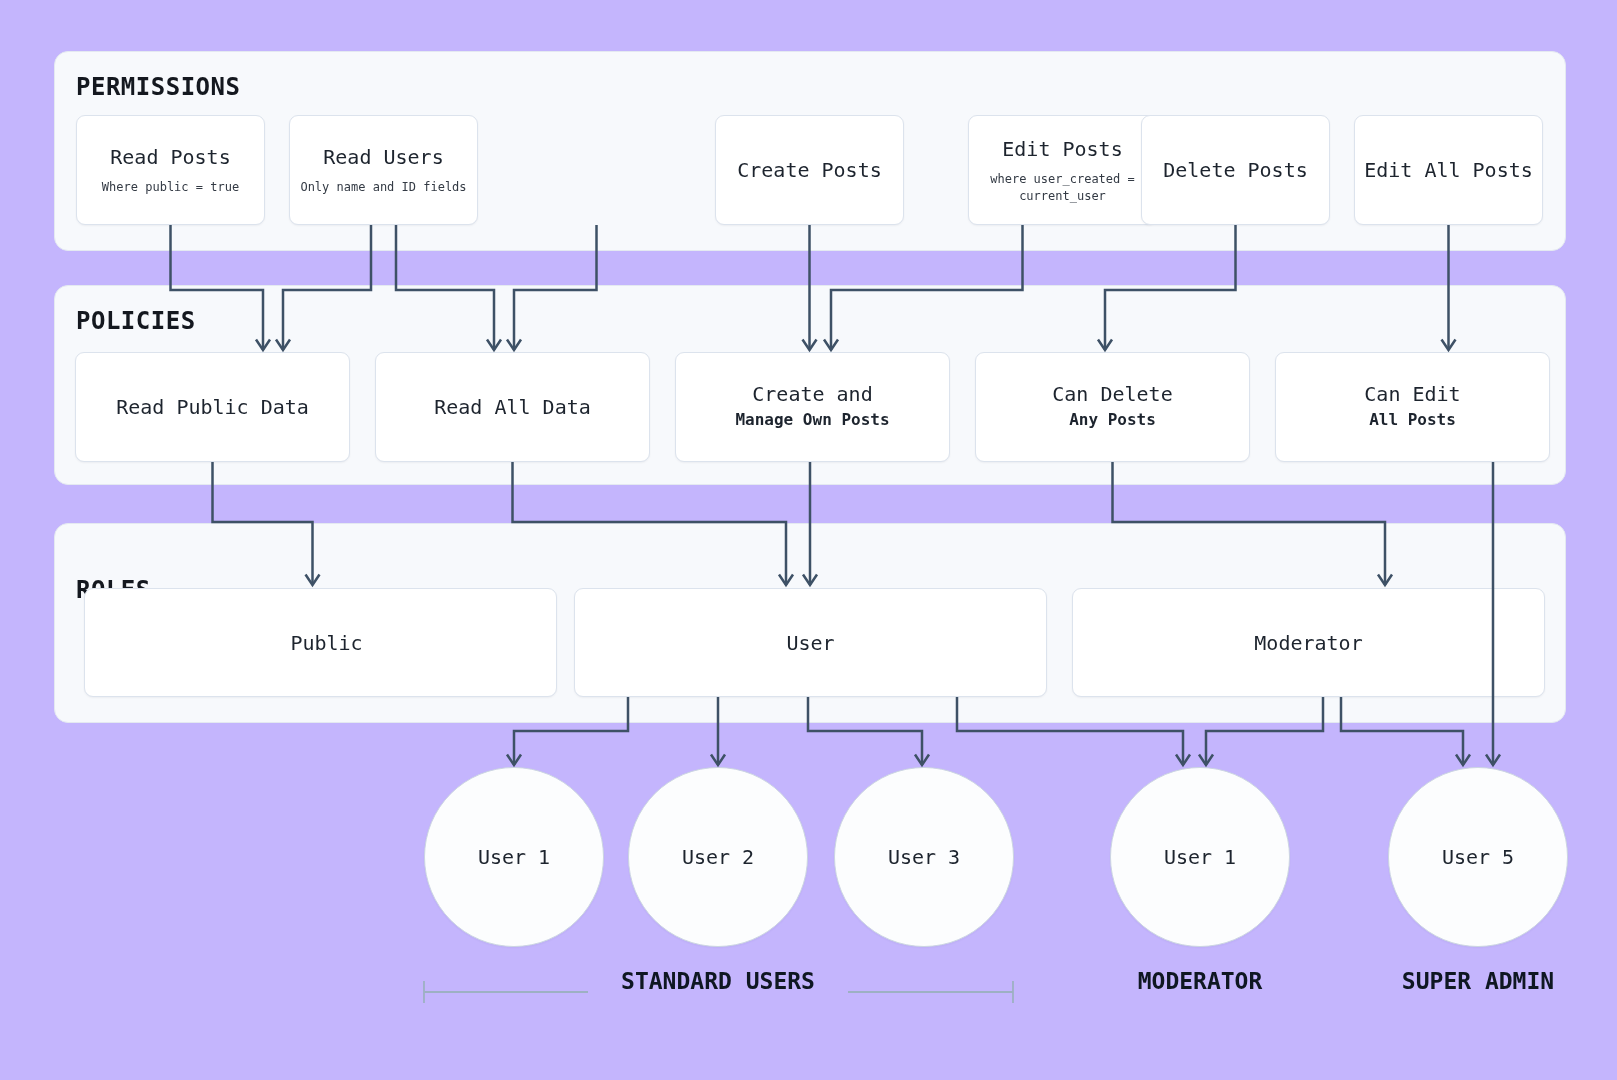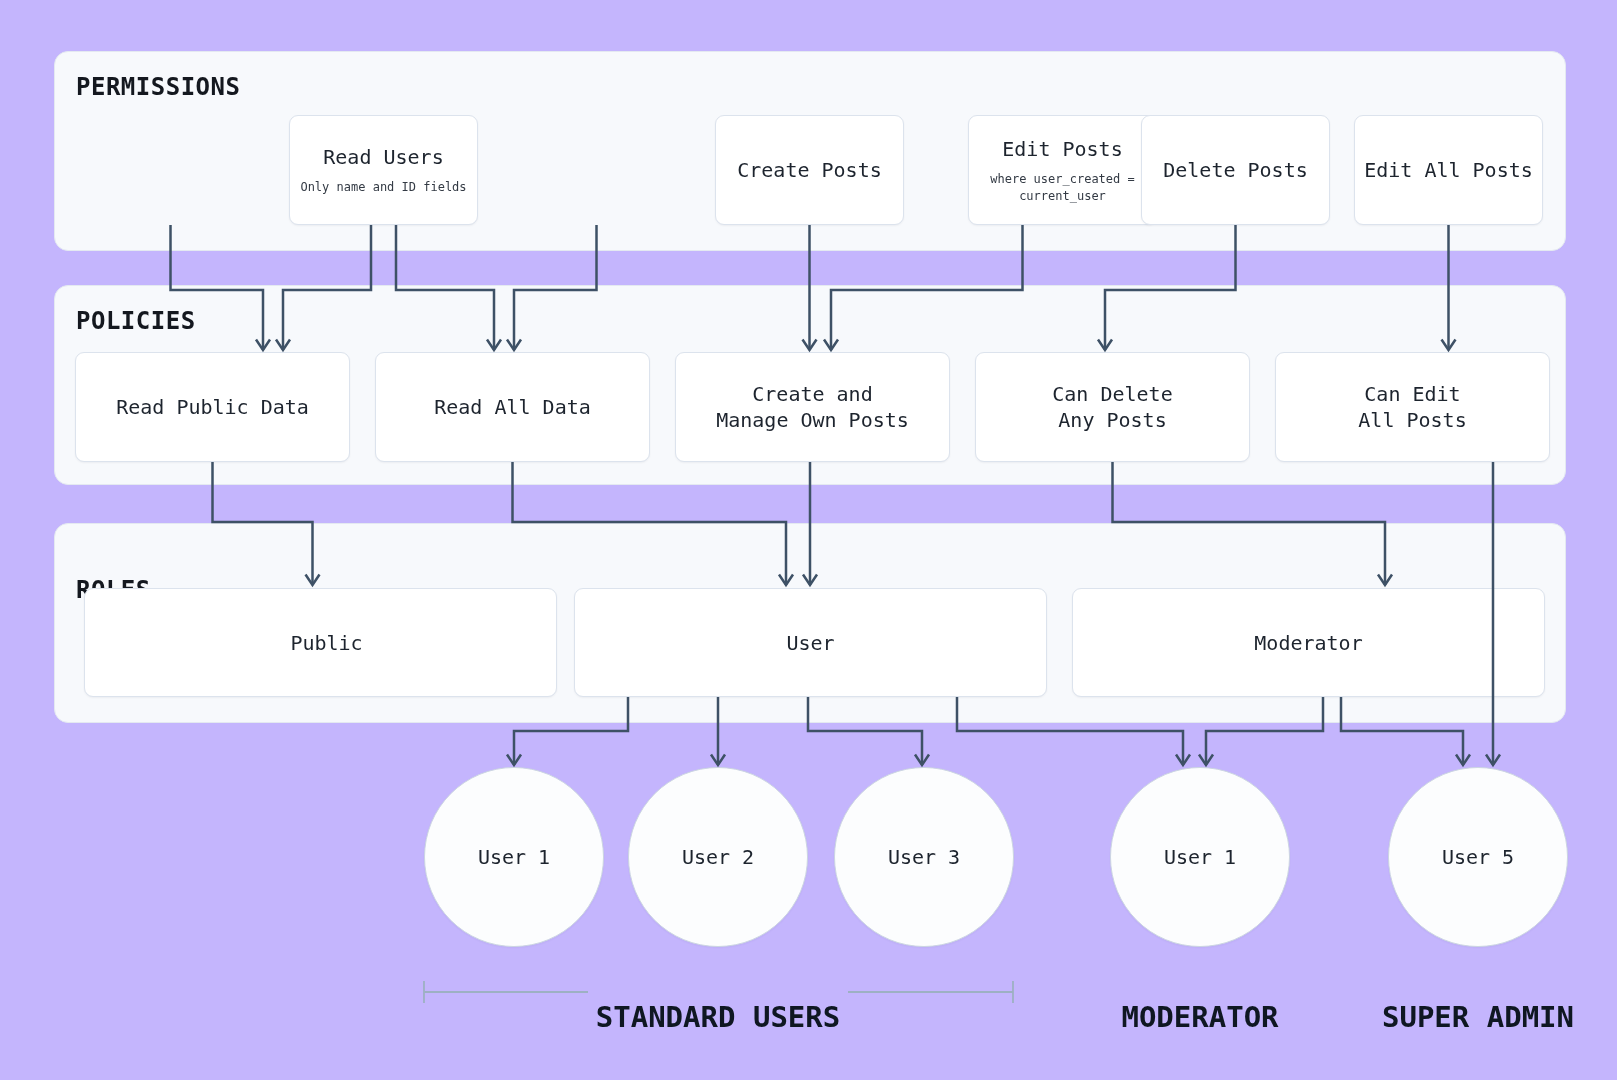--- a/index.html
+++ b/index.html
@@ -13,53 +13,57 @@
   .band-title{position:absolute;left:76px;font-size:24px;font-weight:bold;color:#14181f;letter-spacing:.5px;}
   .t-permissions{top:73px;}
   .t-policies{top:307px;}
   .t-roles{top:576px;}
   .node{position:absolute;background:#ffffff;border:1px solid #dce3ed;border-radius:9px;
         box-sizing:border-box;display:flex;flex-direction:column;align-items:center;justify-content:center;
         gap:9px;box-shadow:0 1px 2px rgba(15,23,42,.05);text-align:center;}
   .nlabel{font-size:20px;line-height:26px;color:#1d242e;white-space:pre;}
   .nnote{font-size:12px;line-height:17px;color:#333a44;max-width:172px;}
   .nnote:empty,.nlabel2:empty{display:none;}
-  .nlabel2{font-size:20px;line-height:26px;color:#1d242e;white-space:pre;}
+  .nlabel2{font-size:16px;line-height:26px;color:#1d242e;white-space:pre;font-weight:bold;}
   .perm{top:115px;width:189px;height:110px;}
   .pm0{left:76px;} .pm1{left:289px;} .pm2{left:502px;} .pm3{left:715px;}
   .pm4{left:968px;} .pm5{left:1141px;} .pm6{left:1354px;}
   .pol{top:352px;width:275px;height:110px;}
   .pl0{left:75px;} .pl1{left:375px;} .pl2{left:675px;} .pl3{left:975px;} .pl4{left:1275px;}
   .role{top:588px;width:473px;height:109px;}
   .rl0{left:84px;padding-left:12px;} .rl1{left:574px;} .rl2{left:1072px;}
   .ucircle{position:absolute;top:767px;width:180px;height:180px;border-radius:50%;
            background:#fcfdfe;border:1px solid #ccd6e2;box-sizing:border-box;
            display:flex;align-items:center;justify-content:center;font-size:20px;color:#1d242e;
            box-shadow:0 1px 2px rgba(15,23,42,.04);}
   .uc0{left:424px;} .uc1{left:628px;} .uc2{left:834px;} .uc3{left:1110px;} .uc4{left:1388px;}
-  .grouplabel{position:absolute;top:1000px;font-size:29px;font-weight:bold;color:#0f1722;
+  .grouplabel{position:absolute;top:968px;font-size:23px;font-weight:bold;color:#0f1722;
               transform:translateX(-50%);white-space:pre;}
   .gl-standard{left:718px;} .gl-moderator{left:1200px;} .gl-super{left:1478px;}
   svg.connectors{position:absolute;left:0;top:0;width:1617px;height:1080px;pointer-events:none;}
   .arrow{fill:none;stroke:#3e5166;stroke-width:2.5;stroke-linejoin:miter;}
   .bracket{fill:none;stroke:#9db0c3;stroke-width:1.8;}
 </style>
 </head>
 <body>
 
 <div class="stage">
 
   <div class="band band-permissions"></div>
   <div class="band band-policies"></div>
   <div class="band band-roles"></div>
 
   <div class="band-title t-permissions">PERMISSIONS</div>
   <div class="band-title t-policies">POLICIES</div>
   <div class="band-title t-roles">ROLES</div>
 
+  <div class="node perm pm0">
+    <div class="nlabel">Read Posts</div>
+    <div class="nnote">Where public = true</div>
+  </div>
   <div class="node perm pm1">
     <div class="nlabel">Read Users</div>
     <div class="nnote">Only name and ID fields</div>
   </div>
   <div class="node perm pm3">
     <div class="nlabel">Create Posts</div>
 
   </div>
   <div class="node perm pm4">
     <div class="nlabel">Edit Posts</div>

